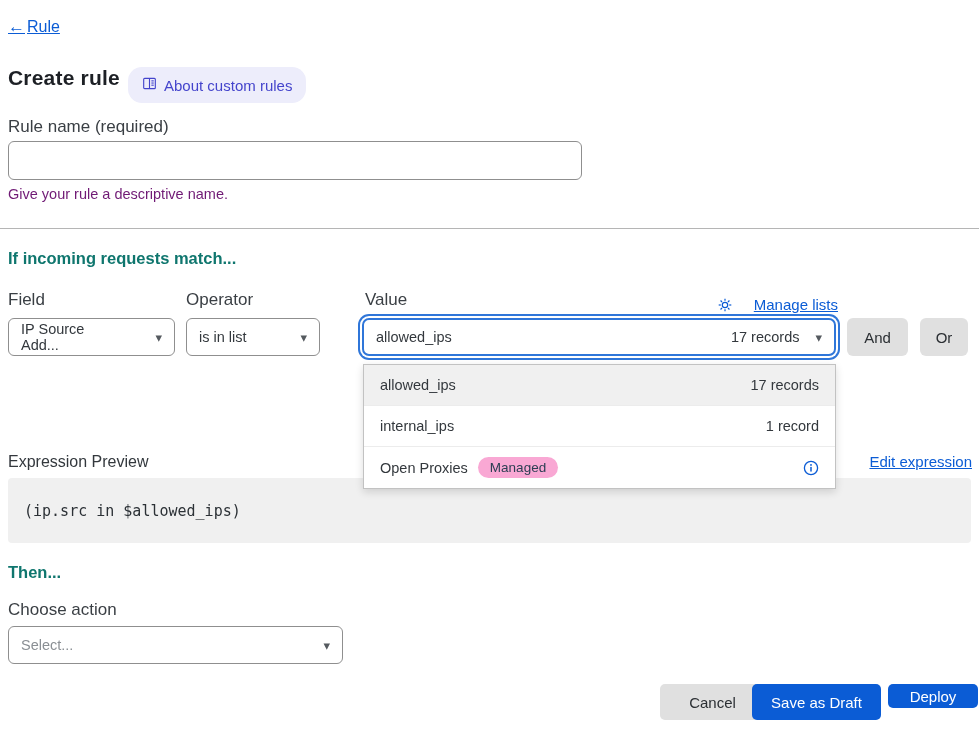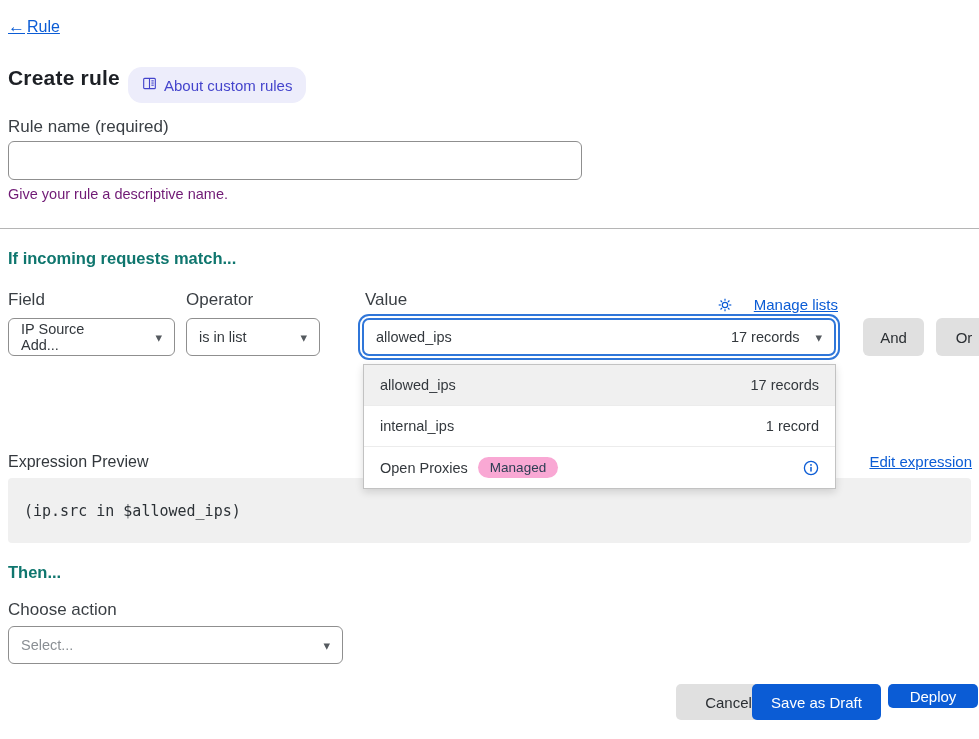--- a/index.html
+++ b/index.html
@@ -43,24 +43,24 @@
   .sel-operator { left:186px; top:318px; width:134px; }
   .sel-value { left:362px; top:318px; width:474px; border:2px solid #2f76d9;
     box-shadow:0 0 0 2px #ffffff, 0 0 0 4px #2f76d9; border-radius:7px; }
   .sel-value .records { margin-left:auto; color:#33383d; }
   .sel-value .caret { margin-left:16px; }
   .sel-action { left:8px; top:626px; width:335px; }
   .placeholder { color:#8a8f94; }
 
   .btn { border:none; border-radius:5px; font-size:15px; cursor:pointer;
     display:flex; align-items:center; justify-content:center; font-family:inherit; }
-  .btn-gray { background:#e0e0e0; color:#2b2f33;margin-left:16px; }
+  .btn-gray { background:#e0e0e0; color:#2b2f33; }
   .btn-blue { background:#0b5cd5; color:#ffffff; }
   .btn-and { left:847px; top:318px; width:61px; height:38px; border-radius:6px; }
-  .btn-or  { left:920px; top:318px; width:56px; height:38px; border-radius:6px; }
+  .btn-or  { left:920px; top:318px; width:48px; height:38px; border-radius:6px; }
 
   
   .dropdown { left:363px; top:364px; width:473px; background:#fff; border:1px solid #c2c2c2;
     box-shadow:0 3px 8px rgba(0,0,0,.14); z-index:10; }
   .dd-row { display:flex; align-items:center; height:41px; padding:0 16px; font-size:14.5px;
     color:#33383d; cursor:pointer; border-bottom:1px solid #ececec; }
   .dd-row:last-child { border-bottom:none;padding-left:16px; }
   .dd-row.highlight { background:#f0f0f0; }
   .dd-meta { margin-left:auto; color:#33383d; }
   .badge-managed { background:#f9a8d4; color:#2c3e53; border-radius:12px; padding:3px 12px;

